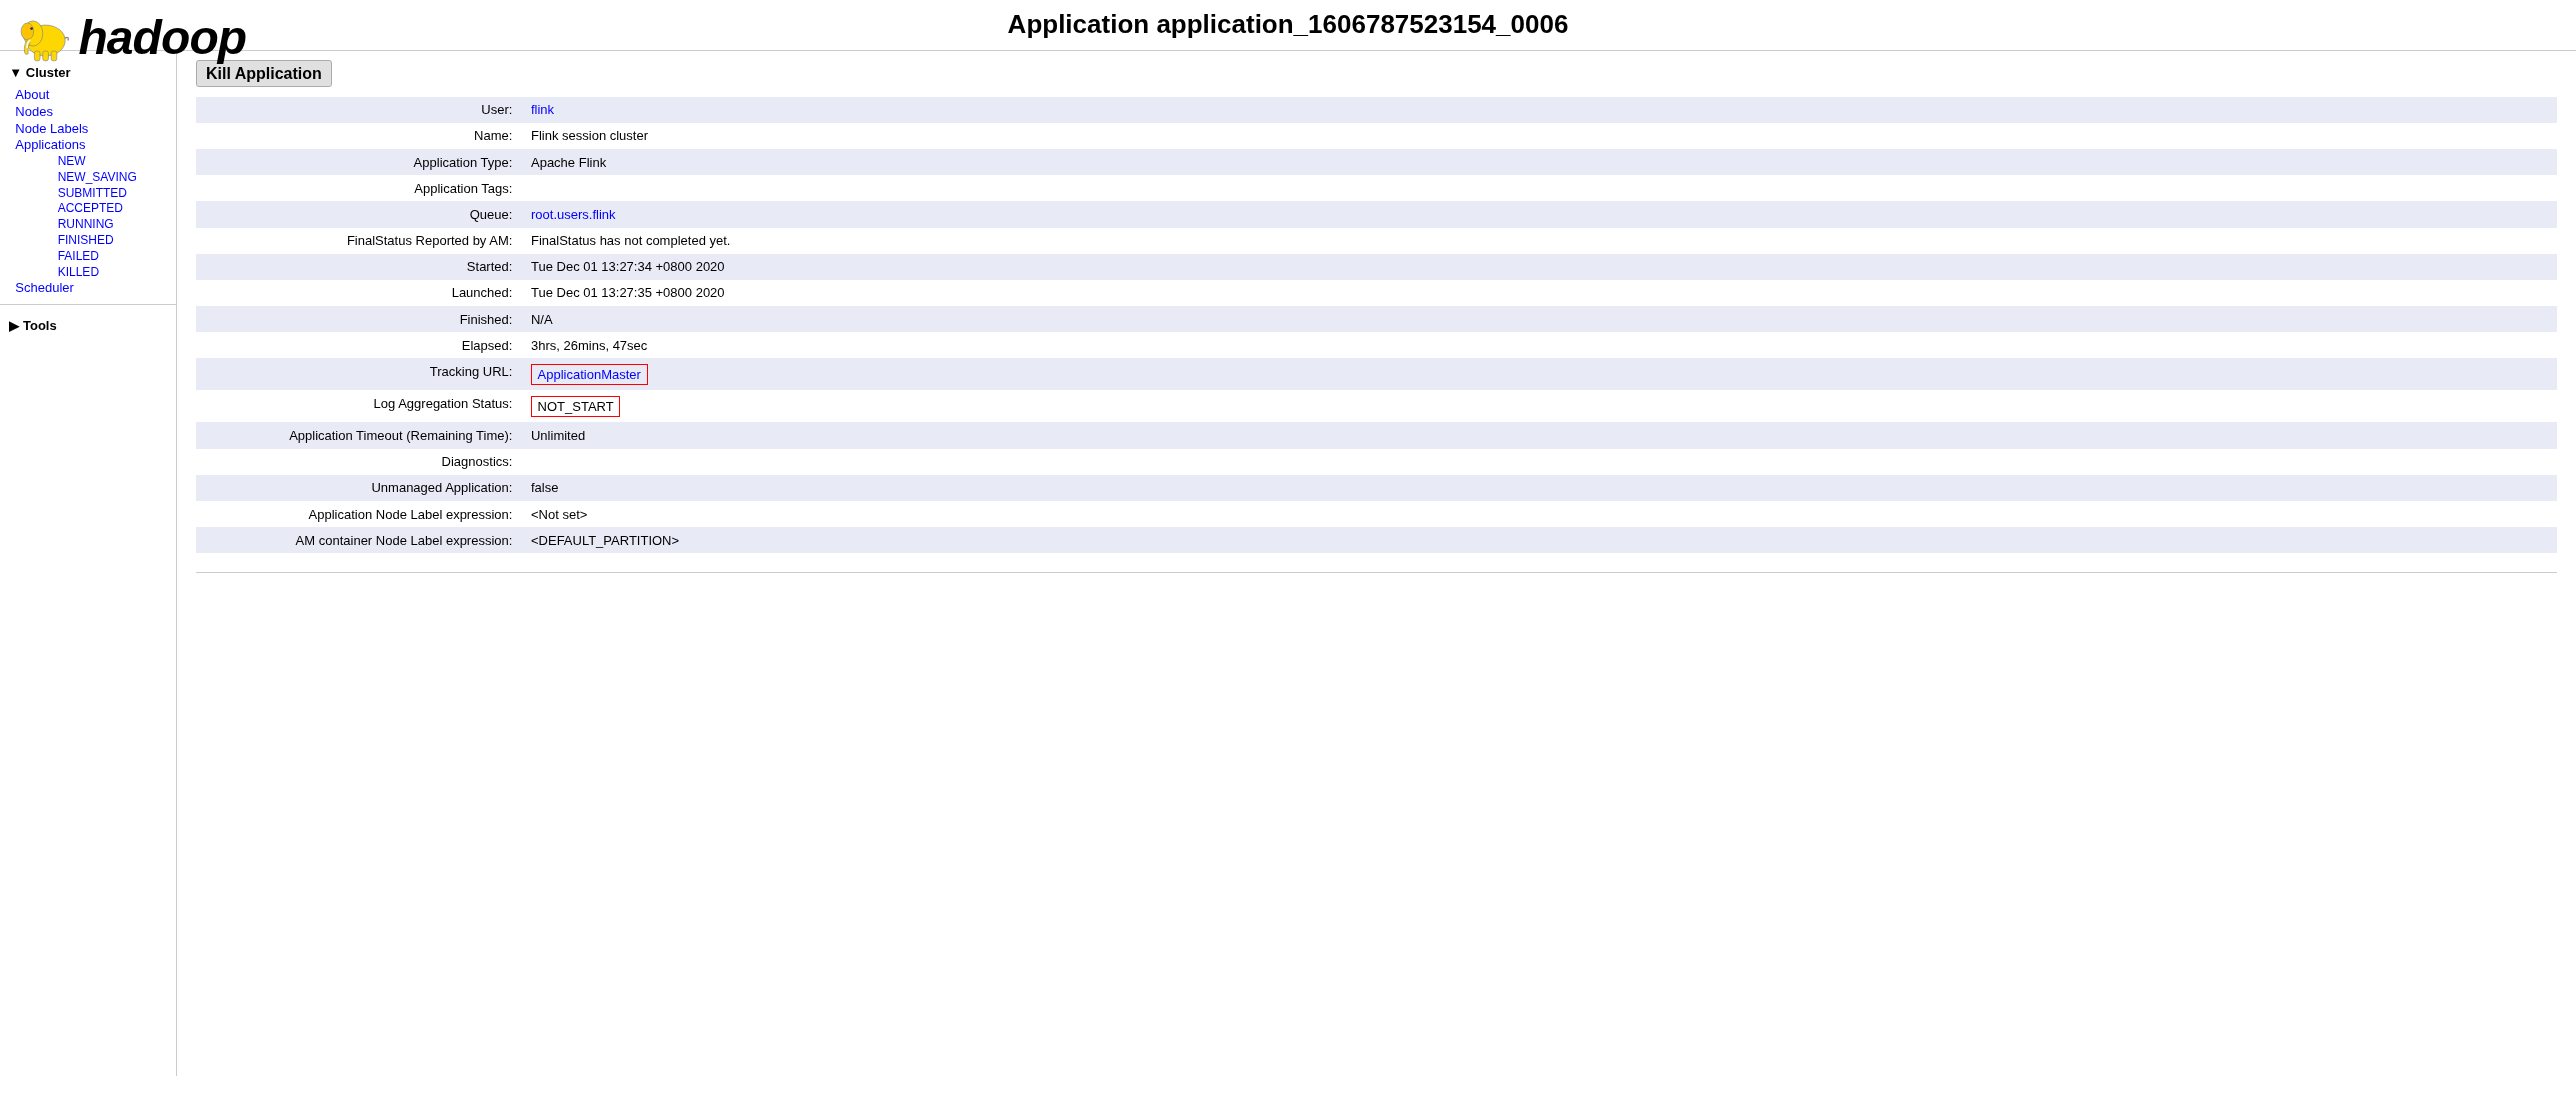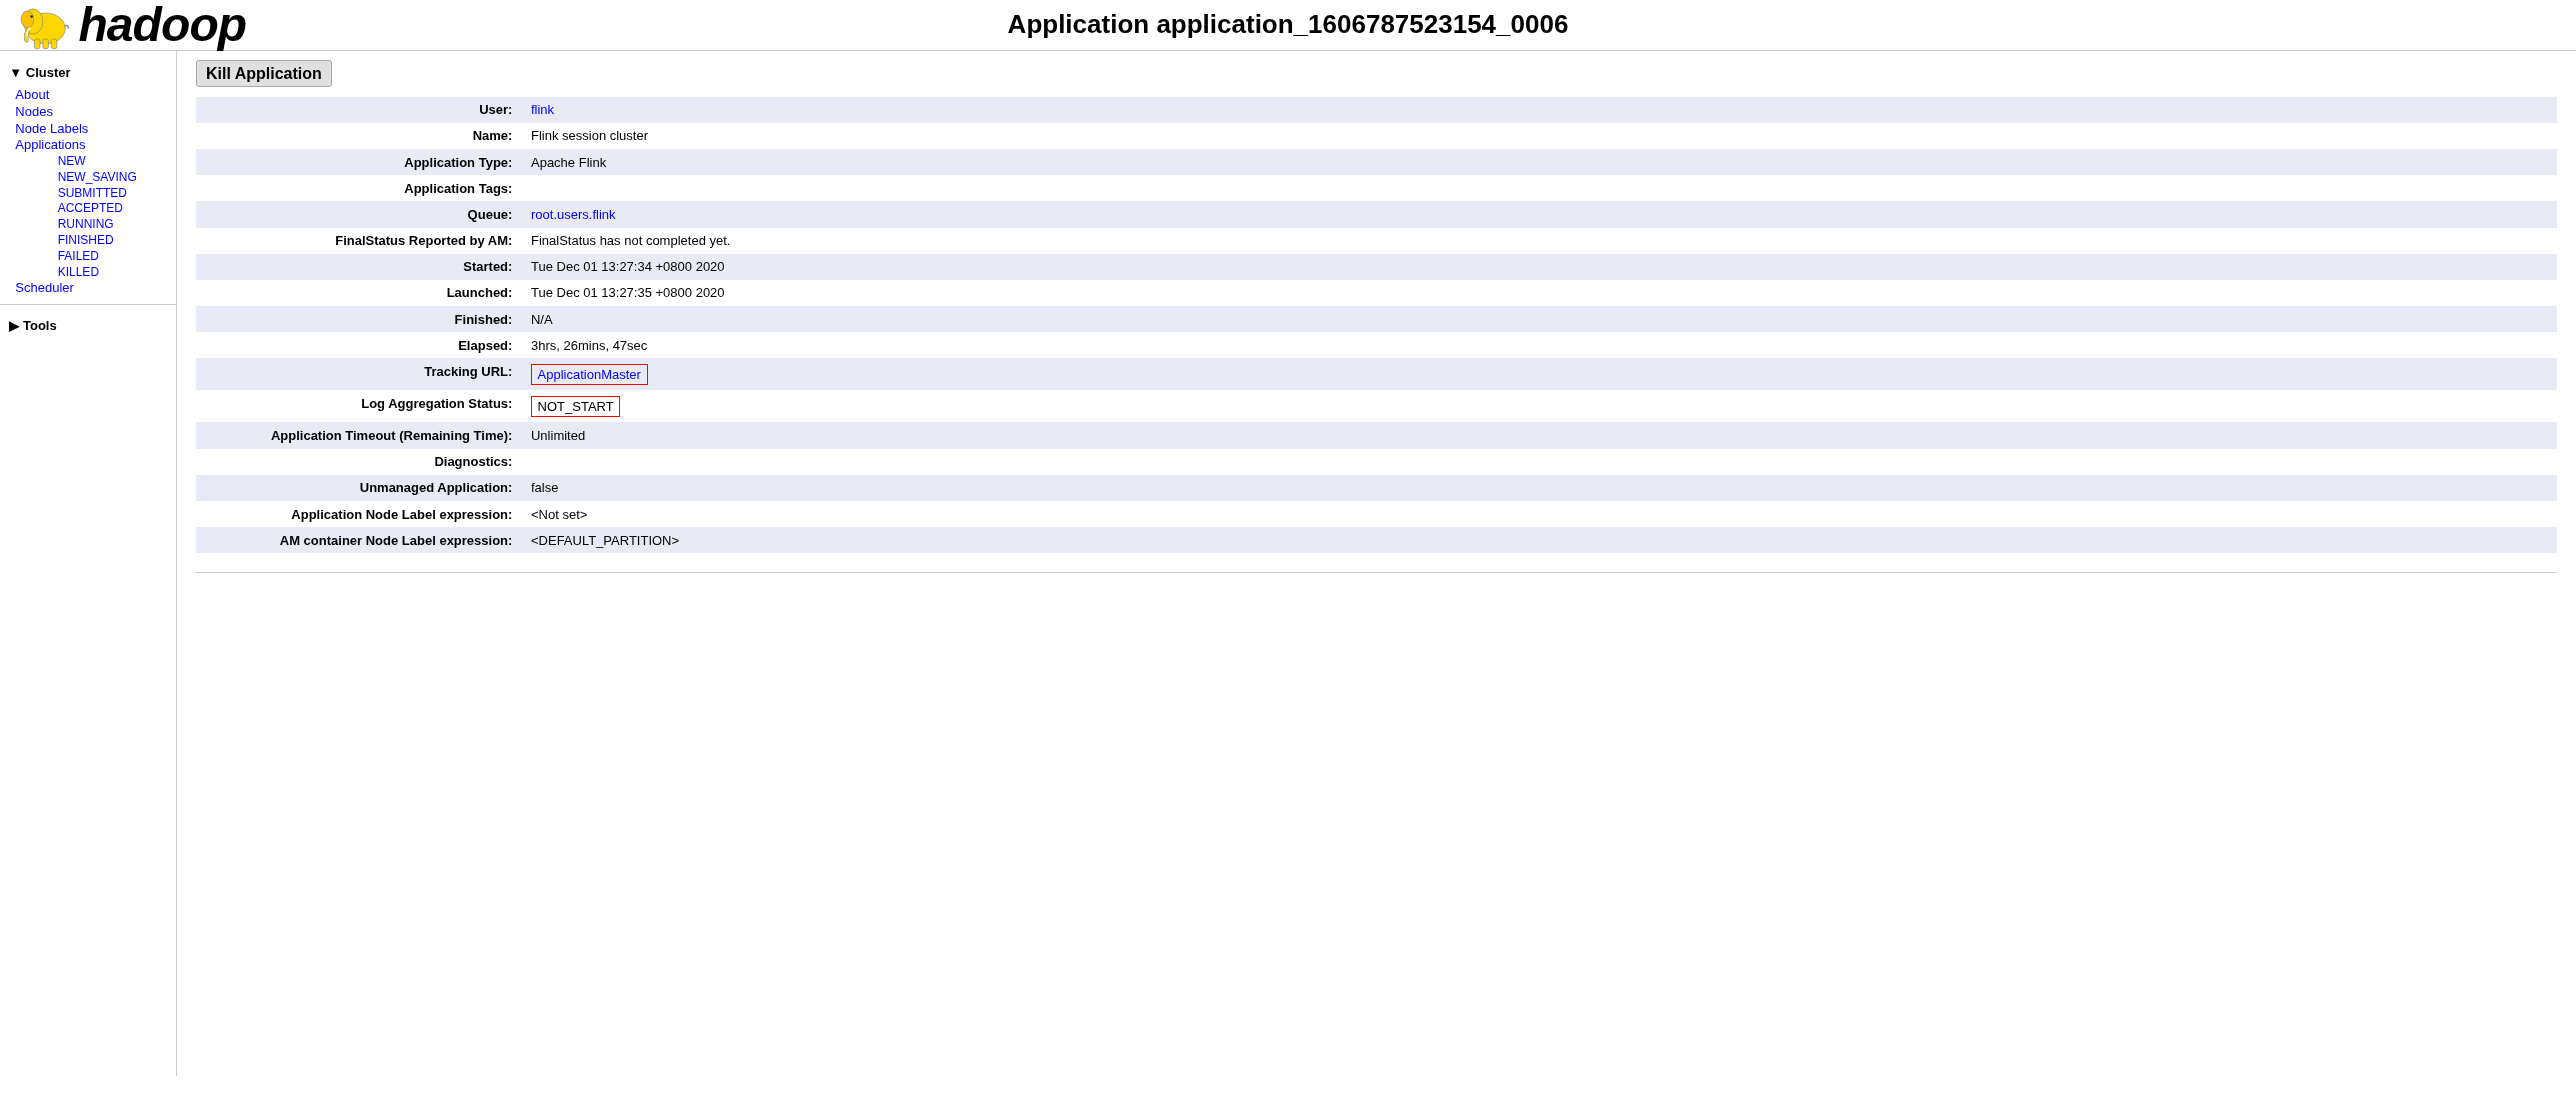--- a/index.html
+++ b/index.html
@@ -1,21 +1,21 @@
 <!DOCTYPE html>
 <html style="font-size:15px"><head>
   <meta charset="utf-8">
   <style>
     * { margin: 0; padding: 0; box-sizing: border-box; }
     body { font-family: Arial, Helvetica, sans-serif; font-size: 13px; background: #fff; color: #000; }
 
     
     #header {
       display: flex;
-      align-items: center;
+      align-items: flex-start;
       justify-content: center;
       padding: 9.3px 18.7px;
       border-bottom: 0.9px solid #ccc;
       position: relative;
     }
     #logo-area {
       position: absolute;
       left: 18.7px;
       display: flex;
       align-items: center;
@@ -119,21 +119,21 @@
     }
     .info-table tr:nth-child(even) {
       background-color: #fff;
     }
     .info-table td {
       padding: 5.6px 9.3px;
       vertical-align: top;
     }
     .info-table td.label {
       text-align: right;
-      font-weight: bold;
+      font-weight: normal;
       white-space: nowrap;
       width: 326px;
       color: #000;
     }
     .info-table td.value {
       color: #000;
     }
     .info-table td.value a {
       color: #00f;
       text-decoration: none;

